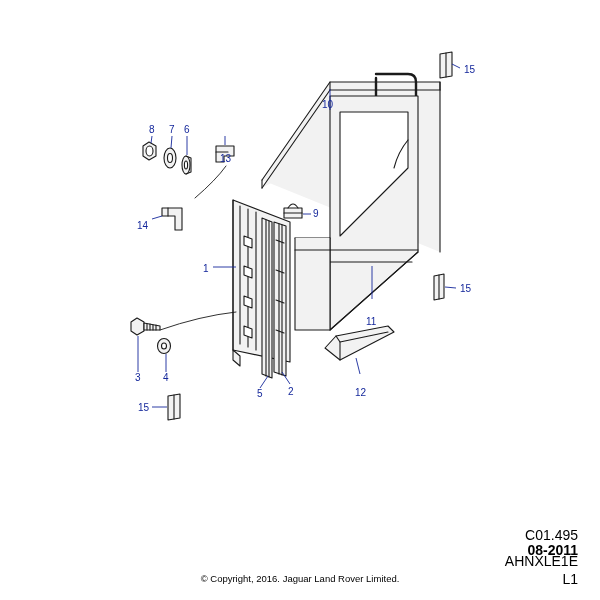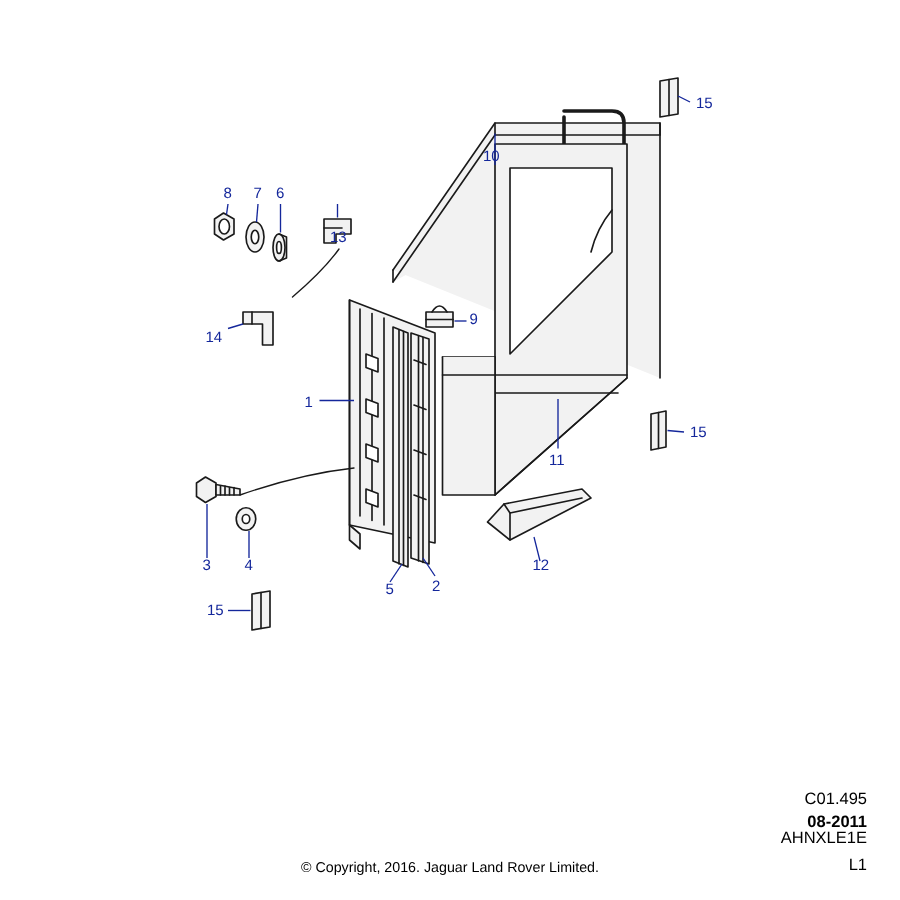--- a/index.html
+++ b/index.html
@@ -32,21 +32,21 @@
     font-size: 10px;
     font-family: "Liberation Sans", sans-serif;
     line-height: 11px;
     white-space: nowrap;
     user-select: none;
   }
   .meta {
     position: absolute;
     right: 22px;
     color: #000000;
-    font-size: 11px;
+    font-size: 14px;
     font-family: "Liberation Sans", sans-serif;
     text-align: right;
     white-space: nowrap;
   }
   .copyright {
     position: absolute;
     left: 0;
     width: 600px;
     text-align: center;
     color: #000000;
@@ -206,22 +206,22 @@
   <div class="callout" style="left:203px; top:263px;">1</div>
   <div class="callout" style="left:288px; top:386px;">2</div>
   <div class="callout" style="left:135px; top:372px;">3</div>
   <div class="callout" style="left:163px; top:372px;">4</div>
   <div class="callout" style="left:257px; top:388px;">5</div>
   <div class="callout" style="left:184px; top:124px;">6</div>
   <div class="callout" style="left:169px; top:124px;">7</div>
   <div class="callout" style="left:149px; top:124px;">8</div>
   <div class="callout" style="left:313px; top:208px;">9</div>
   <div class="callout" style="left:322px; top:99px;text-align:center;">10</div>
-  <div class="callout" style="left:366px; top:302px;">11</div>
-  <div class="callout" style="left:355px; top:372px;">12</div>
+  <div class="callout" style="left:366px; top:316px;">11</div>
+  <div class="callout" style="left:355px; top:387px;">12</div>
   <div class="callout" style="left:220px; top:124px;margin-top:29px;">13</div>
   <div class="callout" style="left:137px; top:220px;">14</div>
   <div class="callout" style="left:464px; top:64px;">15</div>
   <div class="callout" style="left:460px; top:283px;">15</div>
   <div class="callout" style="left:138px; top:402px;">15</div>
 
   <div class="meta" style="top:527px;">C01.495</div>
   <div class="meta" style="top:542px;font-weight:bold;">08-2011</div>
   <div class="meta" style="top:571px;">L1</div>
   <div class="meta" style="top:553px;">AHNXLE1E</div>

